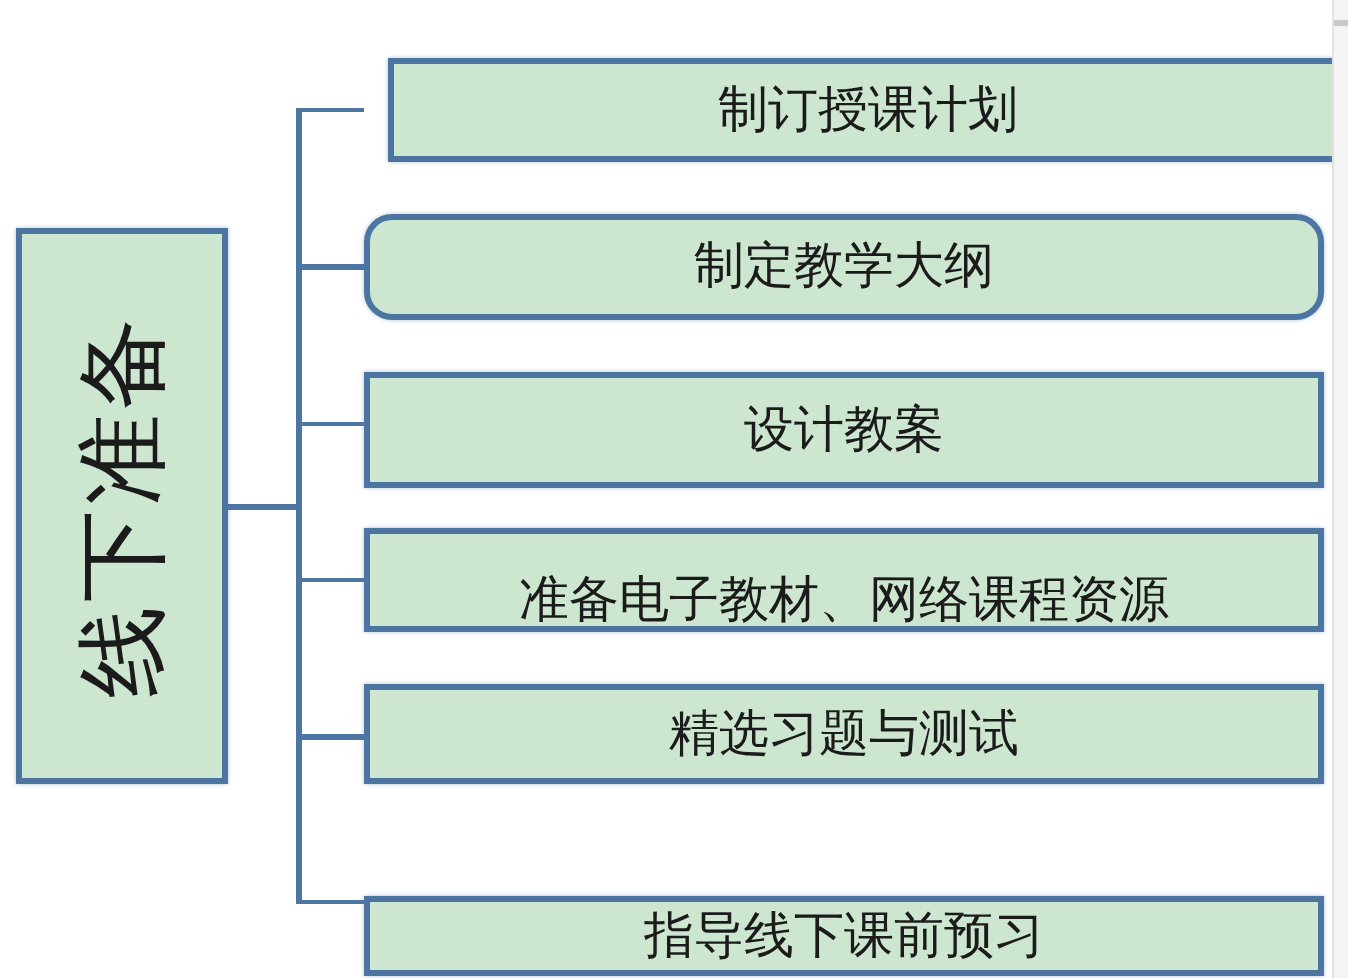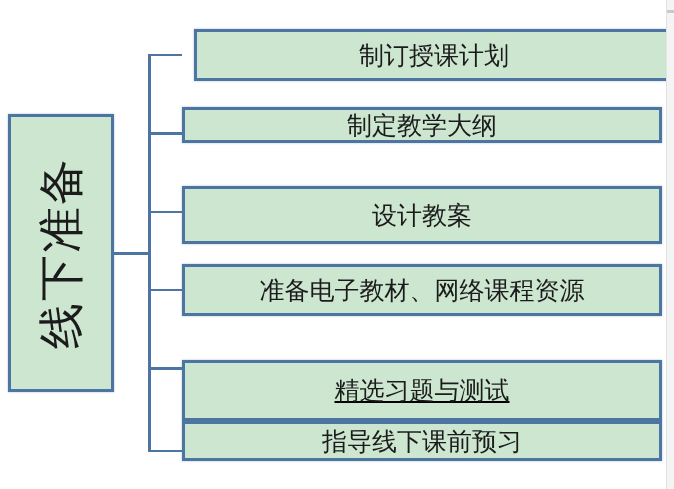--- a/index.html
+++ b/index.html
@@ -96,37 +96,37 @@
 
   <div class="connector vline"></div>
 
   <div class="connector hline root-stub"></div>
 
   <div id="branches">
       <div class="branch-box" style="top: 29px; height: 52px; margin-left: 12px;">
         <span class="branch-label">制订授课计划</span>
       </div>
       <div class="connector hline branch-stub" style="top: 53.75px;"></div>
-      <div class="branch-box" style="top: 107px; height: 36px;">
+      <div class="branch-box" style="top: 107px; height: 53px; border-radius: 14px;">
         <span class="branch-label">制定教学大纲</span>
       </div>
       <div class="connector hline branch-stub" style="top: 132.25px;"></div>
       <div class="branch-box" style="top: 186px; height: 58px;">
         <span class="branch-label">设计教案</span>
       </div>
       <div class="connector hline branch-stub" style="top: 210.75px;"></div>
-      <div class="branch-box" style="top: 264px; height: 52px;">
+      <div class="branch-box" style="top: 264px; height: 52px; align-items: flex-end;">
         <span class="branch-label">准备电子教材、网络课程资源</span>
       </div>
       <div class="connector hline branch-stub" style="top: 288.75px;"></div>
-      <div class="branch-box" style="top: 360px; height: 61px; text-decoration: underline;">
+      <div class="branch-box" style="top: 342px; height: 50px;">
         <span class="branch-label">精选习题与测试</span>
       </div>
       <div class="connector hline branch-stub" style="top: 367.25px;"></div>
-      <div class="branch-box" style="top: 421px; height: 40px;">
+      <div class="branch-box" style="top: 448px; height: 40px;">
         <span class="branch-label">指导线下课前预习</span>
       </div>
       <div class="connector hline branch-stub" style="top: 449.75px;"></div>
     </div>
 
   <div class="scroll-strip">
     <div class="scroll-thumb-mark"></div>
   </div>
 
 </div>

